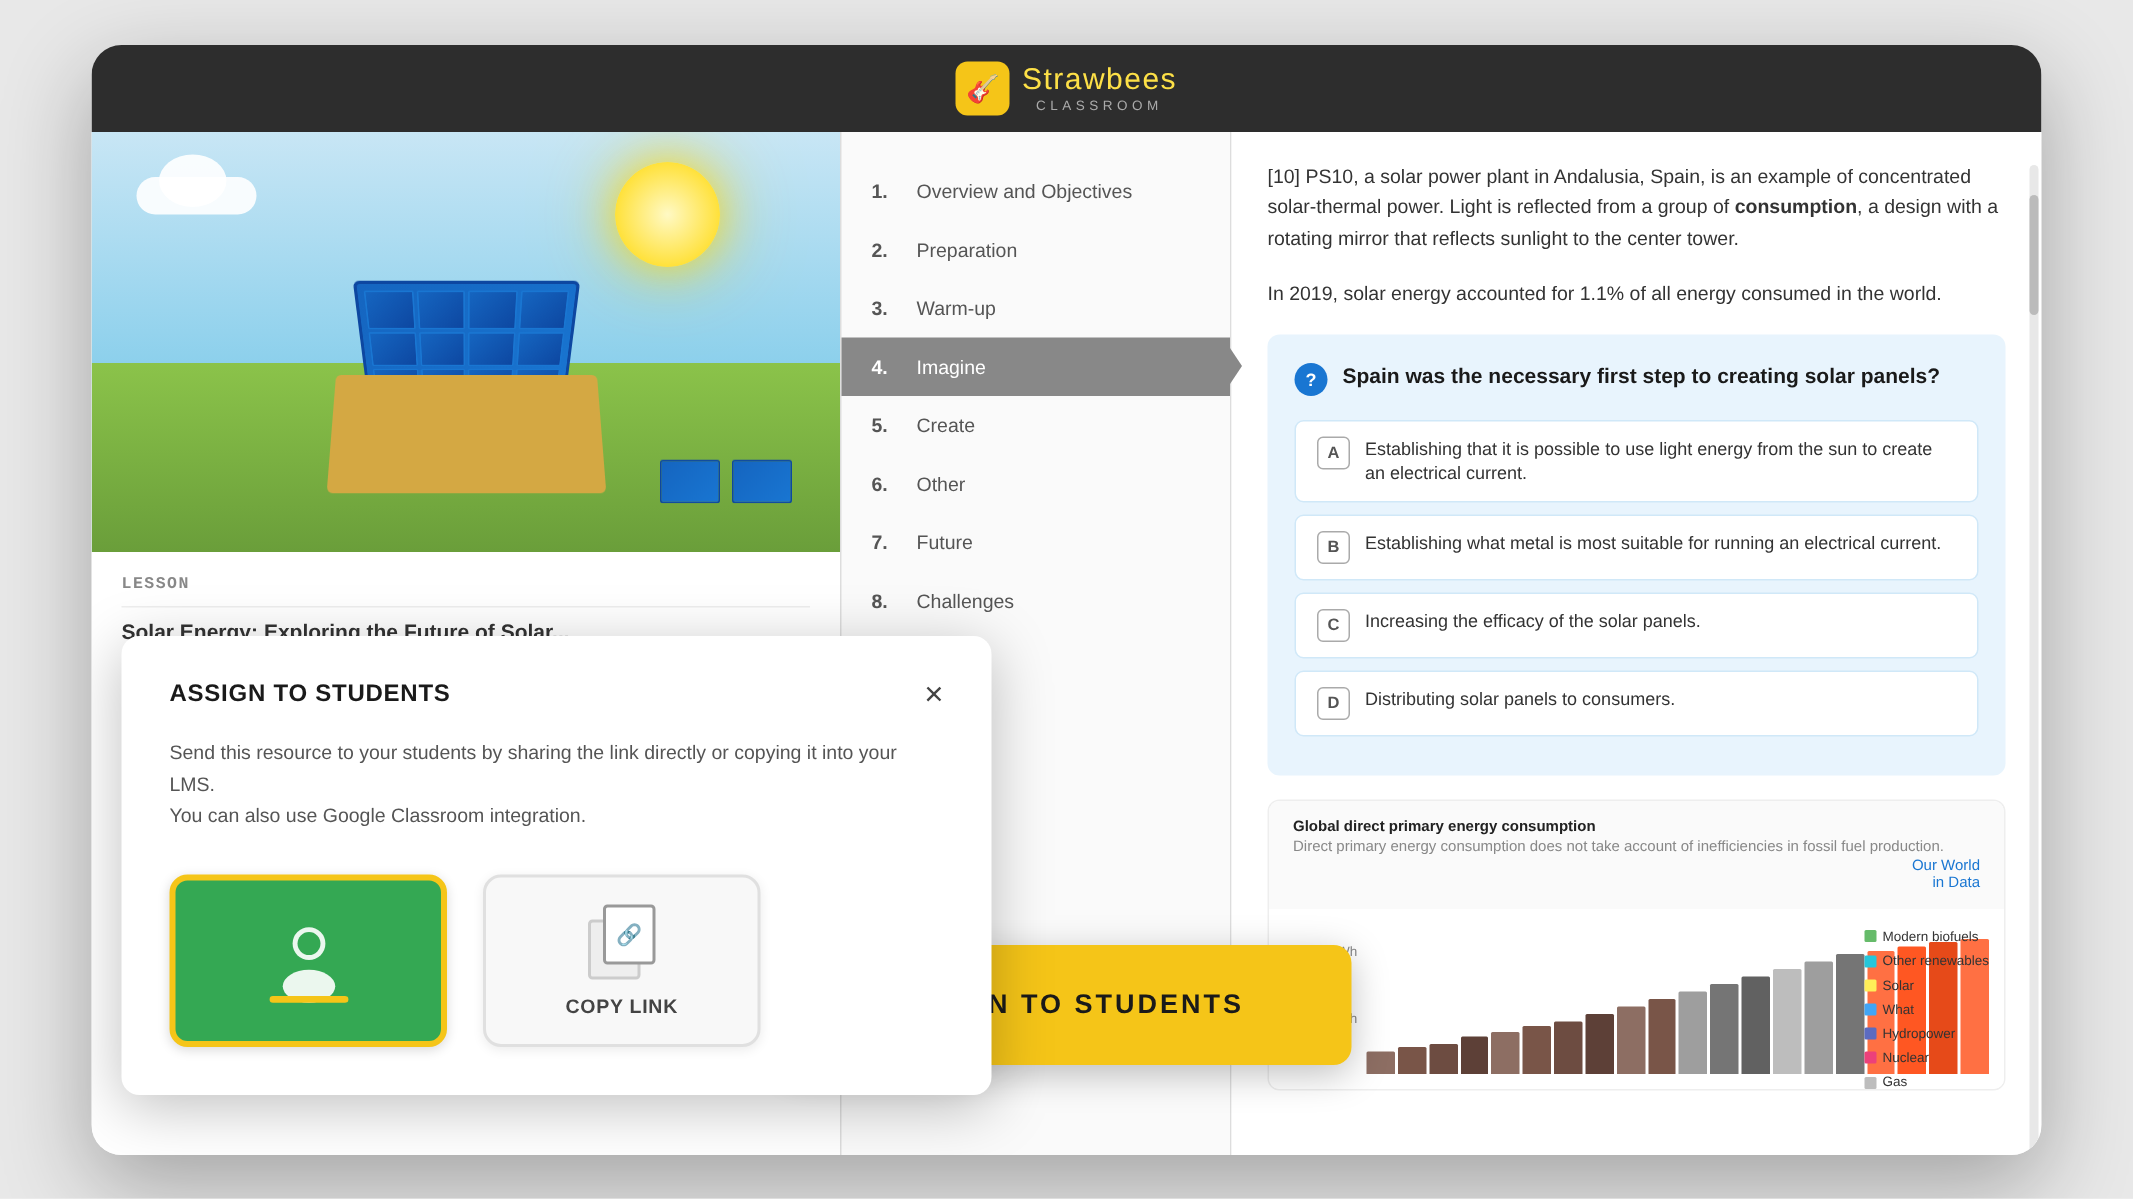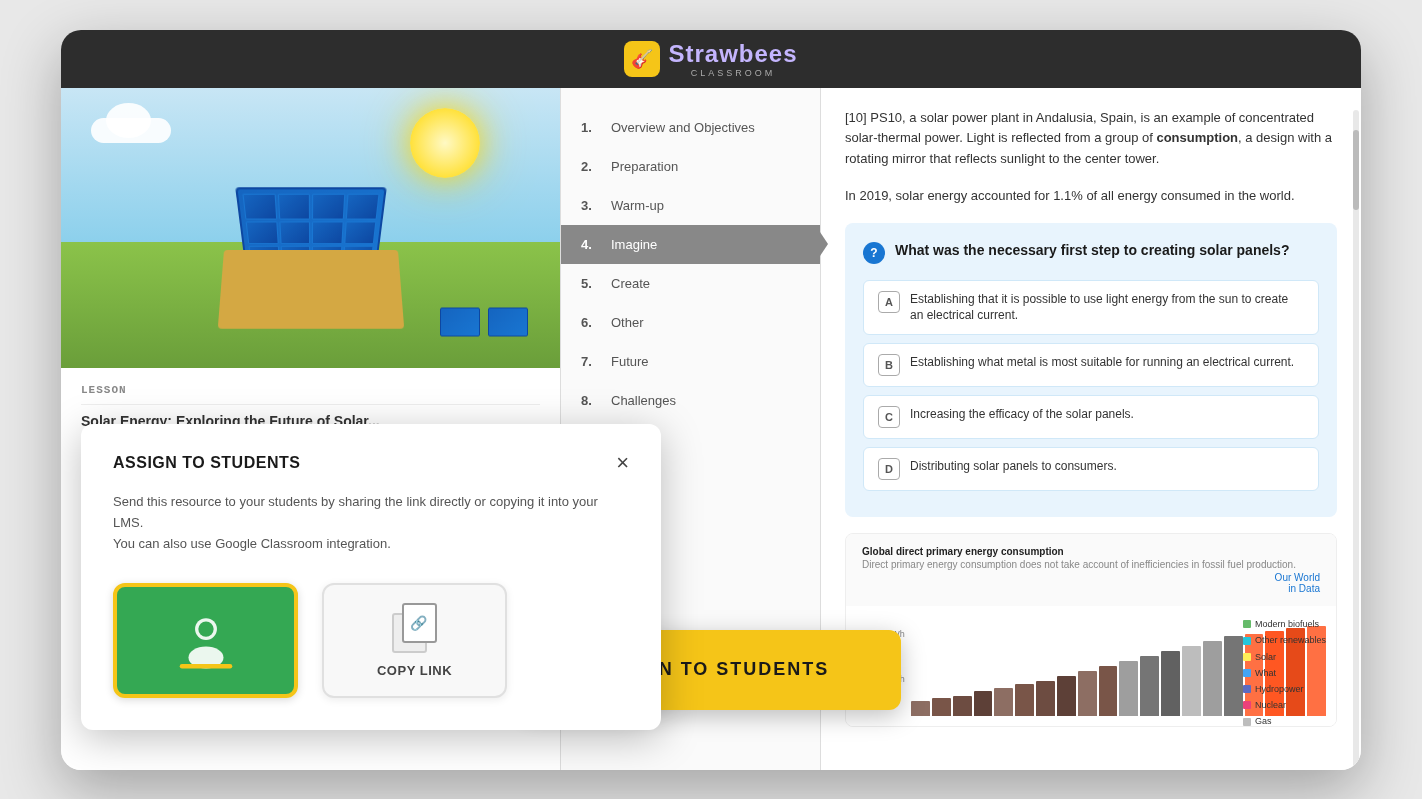--- a/index.html
+++ b/index.html
@@ -52,23 +52,23 @@
       justify-content: center;
       font-size: 18px;
     }
 
     .logo-text {
       display: flex;
       flex-direction: column;
     }
 
     .logo-name {
-      color: #c4b5fd;
-      font-size: 24px;
-      font-weight: 700;
+      color: #fde047;
+      font-size: 20px;
+      font-weight: 400;
       letter-spacing: 1px;
     }
 
     .logo-sub {
       color: #aaa;
       font-size: 9px;
       letter-spacing: 3px;
       text-align: center;
     }
 
@@ -733,21 +733,21 @@
 
     <div class="right-panel">
       <p class="content-text">
         <span>[10] PS10, a solar power plant in Andalusia, Spain, is an example of concentrated solar-thermal power. Light is reflected from a group of </span><strong>consumption</strong><span>, a design with a rotating mirror that reflects sunlight to the center tower.</span>
       </p>
       <p class="content-text">In 2019, solar energy accounted for 1.1% of all energy consumed in the world.</p>
 
       <div class="quiz-section">
         <div class="quiz-question">
           <div class="quiz-icon">?</div>
-          <div class="quiz-q-text">What was the necessary first step to creating solar panels?</div>
+          <div class="quiz-q-text">Spain was the necessary first step to creating solar panels?</div>
         </div>
 
         <div class="answer-option">
           <div class="answer-letter">A</div>
           <div class="answer-text">Establishing that it is possible to use light energy from the sun to create an electrical current.</div>
         </div>
 
         <div class="answer-option">
           <div class="answer-letter">B</div>
           <div class="answer-text">Establishing what metal is most suitable for running an electrical current.</div>

